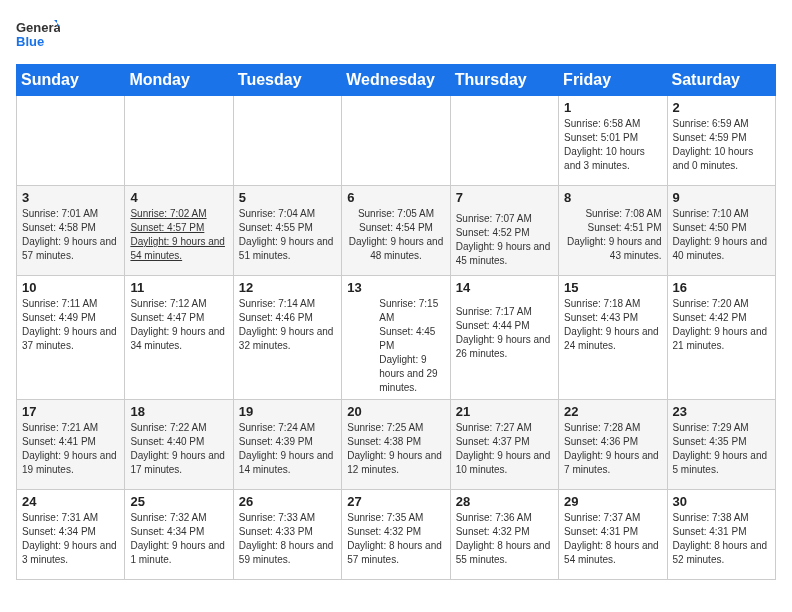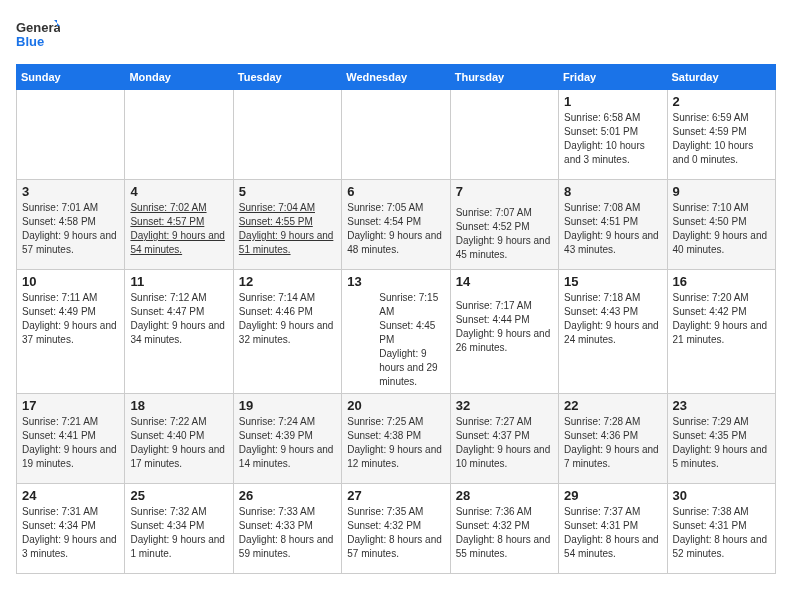--- a/index.html
+++ b/index.html
@@ -36,21 +36,21 @@
     table {
       width: 100%;
       border-collapse: collapse;
       font-size: 11px;
     }
     thead tr th {
       background: #1a73e8;
       color: #fff;
       padding: 6px 4px;
       text-align: left;
-      font-size: 11px;
+      font-size: 16px;
       font-weight: bold;
       border: 1px solid #1a73e8;
     }
     tbody tr td {
       border: 1px solid #ccc;
       vertical-align: top;
       padding: 4px 5px;
       width: 14.28%;
       min-height: 80px;
       height: 90px;
@@ -131,39 +131,39 @@
 Daylight: 9 hours and 57 minutes.</div>
         </td>
         <td>
           <span class="day-num">4</span>
           <div class="day-info" style="white-space: pre-line; text-decoration: underline;">Sunrise: 7:02 AM
 Sunset: 4:57 PM
 Daylight: 9 hours and 54 minutes.</div>
         </td>
         <td>
           <span class="day-num">5</span>
-          <div class="day-info" style="white-space: pre-line; text-decoration: underline;">Sunrise: 7:04 AM
+          <div class="day-info" style="white-space: pre-line;">Sunrise: 7:04 AM
 Sunset: 4:55 PM
 Daylight: 9 hours and 51 minutes.</div>
         </td>
         <td>
           <span class="day-num">6</span>
-          <div class="day-info" style="white-space: pre-line;">Sunrise: 7:05 AM
+          <div class="day-info" style="white-space: pre-line; text-align: center;">Sunrise: 7:05 AM
 Sunset: 4:54 PM
 Daylight: 9 hours and 48 minutes.</div>
         </td>
         <td>
           <span class="day-num">7</span>
           <div class="day-info" style="white-space: pre-line; margin-top: 7px;">Sunrise: 7:07 AM
 Sunset: 4:52 PM
 Daylight: 9 hours and 45 minutes.</div>
         </td>
         <td>
           <span class="day-num">8</span>
-          <div class="day-info" style="white-space: pre-line;">Sunrise: 7:08 AM
+          <div class="day-info" style="white-space: pre-line; text-align: right;">Sunrise: 7:08 AM
 Sunset: 4:51 PM
 Daylight: 9 hours and 43 minutes.</div>
         </td>
         <td>
           <span class="day-num">9</span>
           <div class="day-info" style="white-space: pre-line;">Sunrise: 7:10 AM
 Sunset: 4:50 PM
 Daylight: 9 hours and 40 minutes.</div>
         </td>
       </tr>
@@ -230,21 +230,21 @@
 Sunset: 4:39 PM
 Daylight: 9 hours and 14 minutes.</div>
         </td>
         <td>
           <span class="day-num">20</span>
           <div class="day-info" style="white-space: pre-line;">Sunrise: 7:25 AM
 Sunset: 4:38 PM
 Daylight: 9 hours and 12 minutes.</div>
         </td>
         <td>
-          <span class="day-num">32</span>
+          <span class="day-num">21</span>
           <div class="day-info" style="white-space: pre-line;">Sunrise: 7:27 AM
 Sunset: 4:37 PM
 Daylight: 9 hours and 10 minutes.</div>
         </td>
         <td>
           <span class="day-num">22</span>
           <div class="day-info" style="white-space: pre-line;">Sunrise: 7:28 AM
 Sunset: 4:36 PM
 Daylight: 9 hours and 7 minutes.</div>
         </td>

